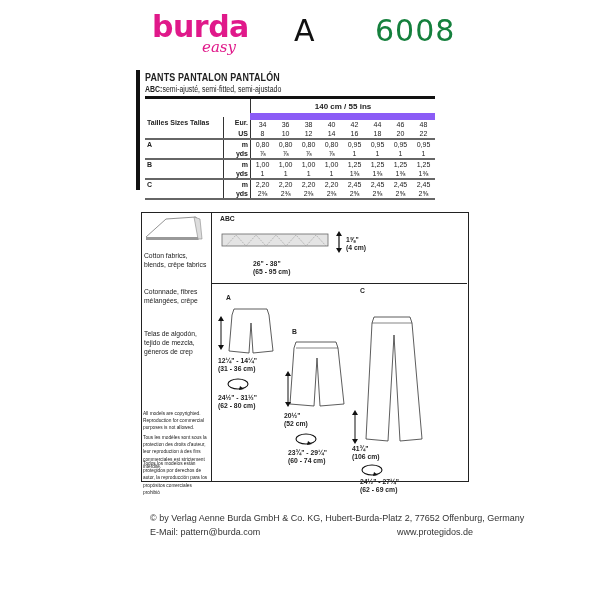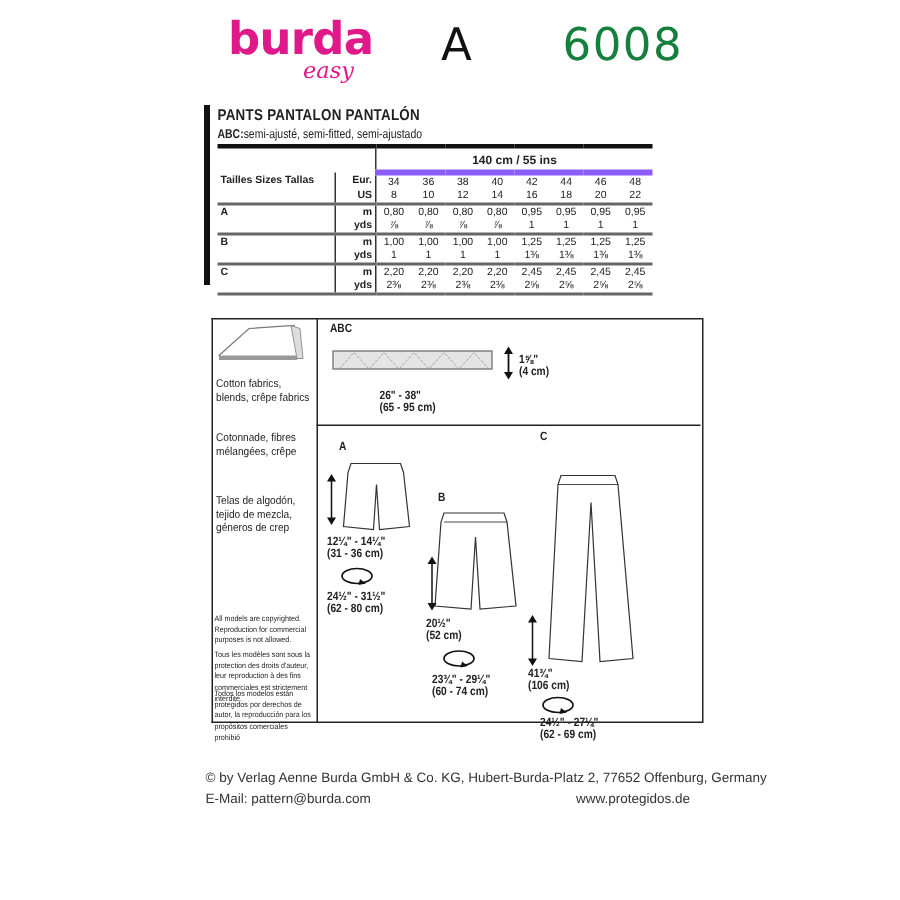--- a/index.html
+++ b/index.html
@@ -14,28 +14,28 @@
   .title{left:145px;top:71px;font-family:"Liberation Sans",sans-serif;font-weight:bold;font-size:10.5px;letter-spacing:0.2px;transform:scaleX(0.85);transform-origin:left;white-space:nowrap;}
   .subtitle{left:145px;top:84px;font-size:8.5px;white-space:nowrap;transform:scaleX(0.82);transform-origin:left;}
   .subtitle b{font-weight:bold;}
   table.yard{position:absolute;left:145px;top:96px;width:290px;border-collapse:collapse;font-family:"Liberation Sans Narrow","Liberation Sans",sans-serif;font-size:7px;}
   table.yard td{padding:0 2px;line-height:9px;height:9px;text-align:center;white-space:nowrap;}
   table.yard tr.topline td{border-top:3px solid #111;}
   table.yard td.lbl{text-align:left;font-weight:bold;width:74px;border-right:1px solid #333;}
   table.yard td.unit{text-align:right;width:22px;border-right:1px solid #333;font-weight:bold;}
   table.yard tr.grp td{border-top:2px solid #666;}
   table.yard tr.last td{border-bottom:2px solid #666;}
-  table.yard td.width-hdr{border-bottom:4px solid #8b5cf6;font-weight:bold;font-size:8px;height:14px;margin-top:20px;}
+  table.yard td.width-hdr{border-bottom:7px solid #8b5cf6;font-weight:bold;font-size:8px;height:14px;margin-top:20px;}
   .fabric-box{left:141px;top:212px;width:70px;height:268px;border:1px solid #222;border-right:none;}
   .draw-box{left:211px;top:212px;width:256px;height:268px;border:1px solid #222;}
   .divider-h{left:211px;top:283px;width:256px;height:1px;background:#222;}
   .fabric-text{font-size:7.5px;line-height:9px;transform:scaleX(0.9);transform-origin:left;width:74px;}
   .copy-text{font-size:5.2px;line-height:7.2px;width:72px;transform:scaleX(0.92);transform-origin:left;}
   .small{font-size:8px;line-height:9px;font-weight:bold;transform:scaleX(0.85);transform-origin:left;white-space:nowrap;}
-  .footer{font-size:9px;color:#333;white-space:nowrap;}
+  .footer{font-size:9px;color:#333;white-space:nowrap;margin-left:13px;}
   svg{position:absolute;overflow:visible;}
 </style>
 </head>
 <body>
 
 <div class="abs logo">
   <span class="burda">burda</span>
   <span class="easy">easy</span>
 </div>
 <div class="abs letter">A</div>

